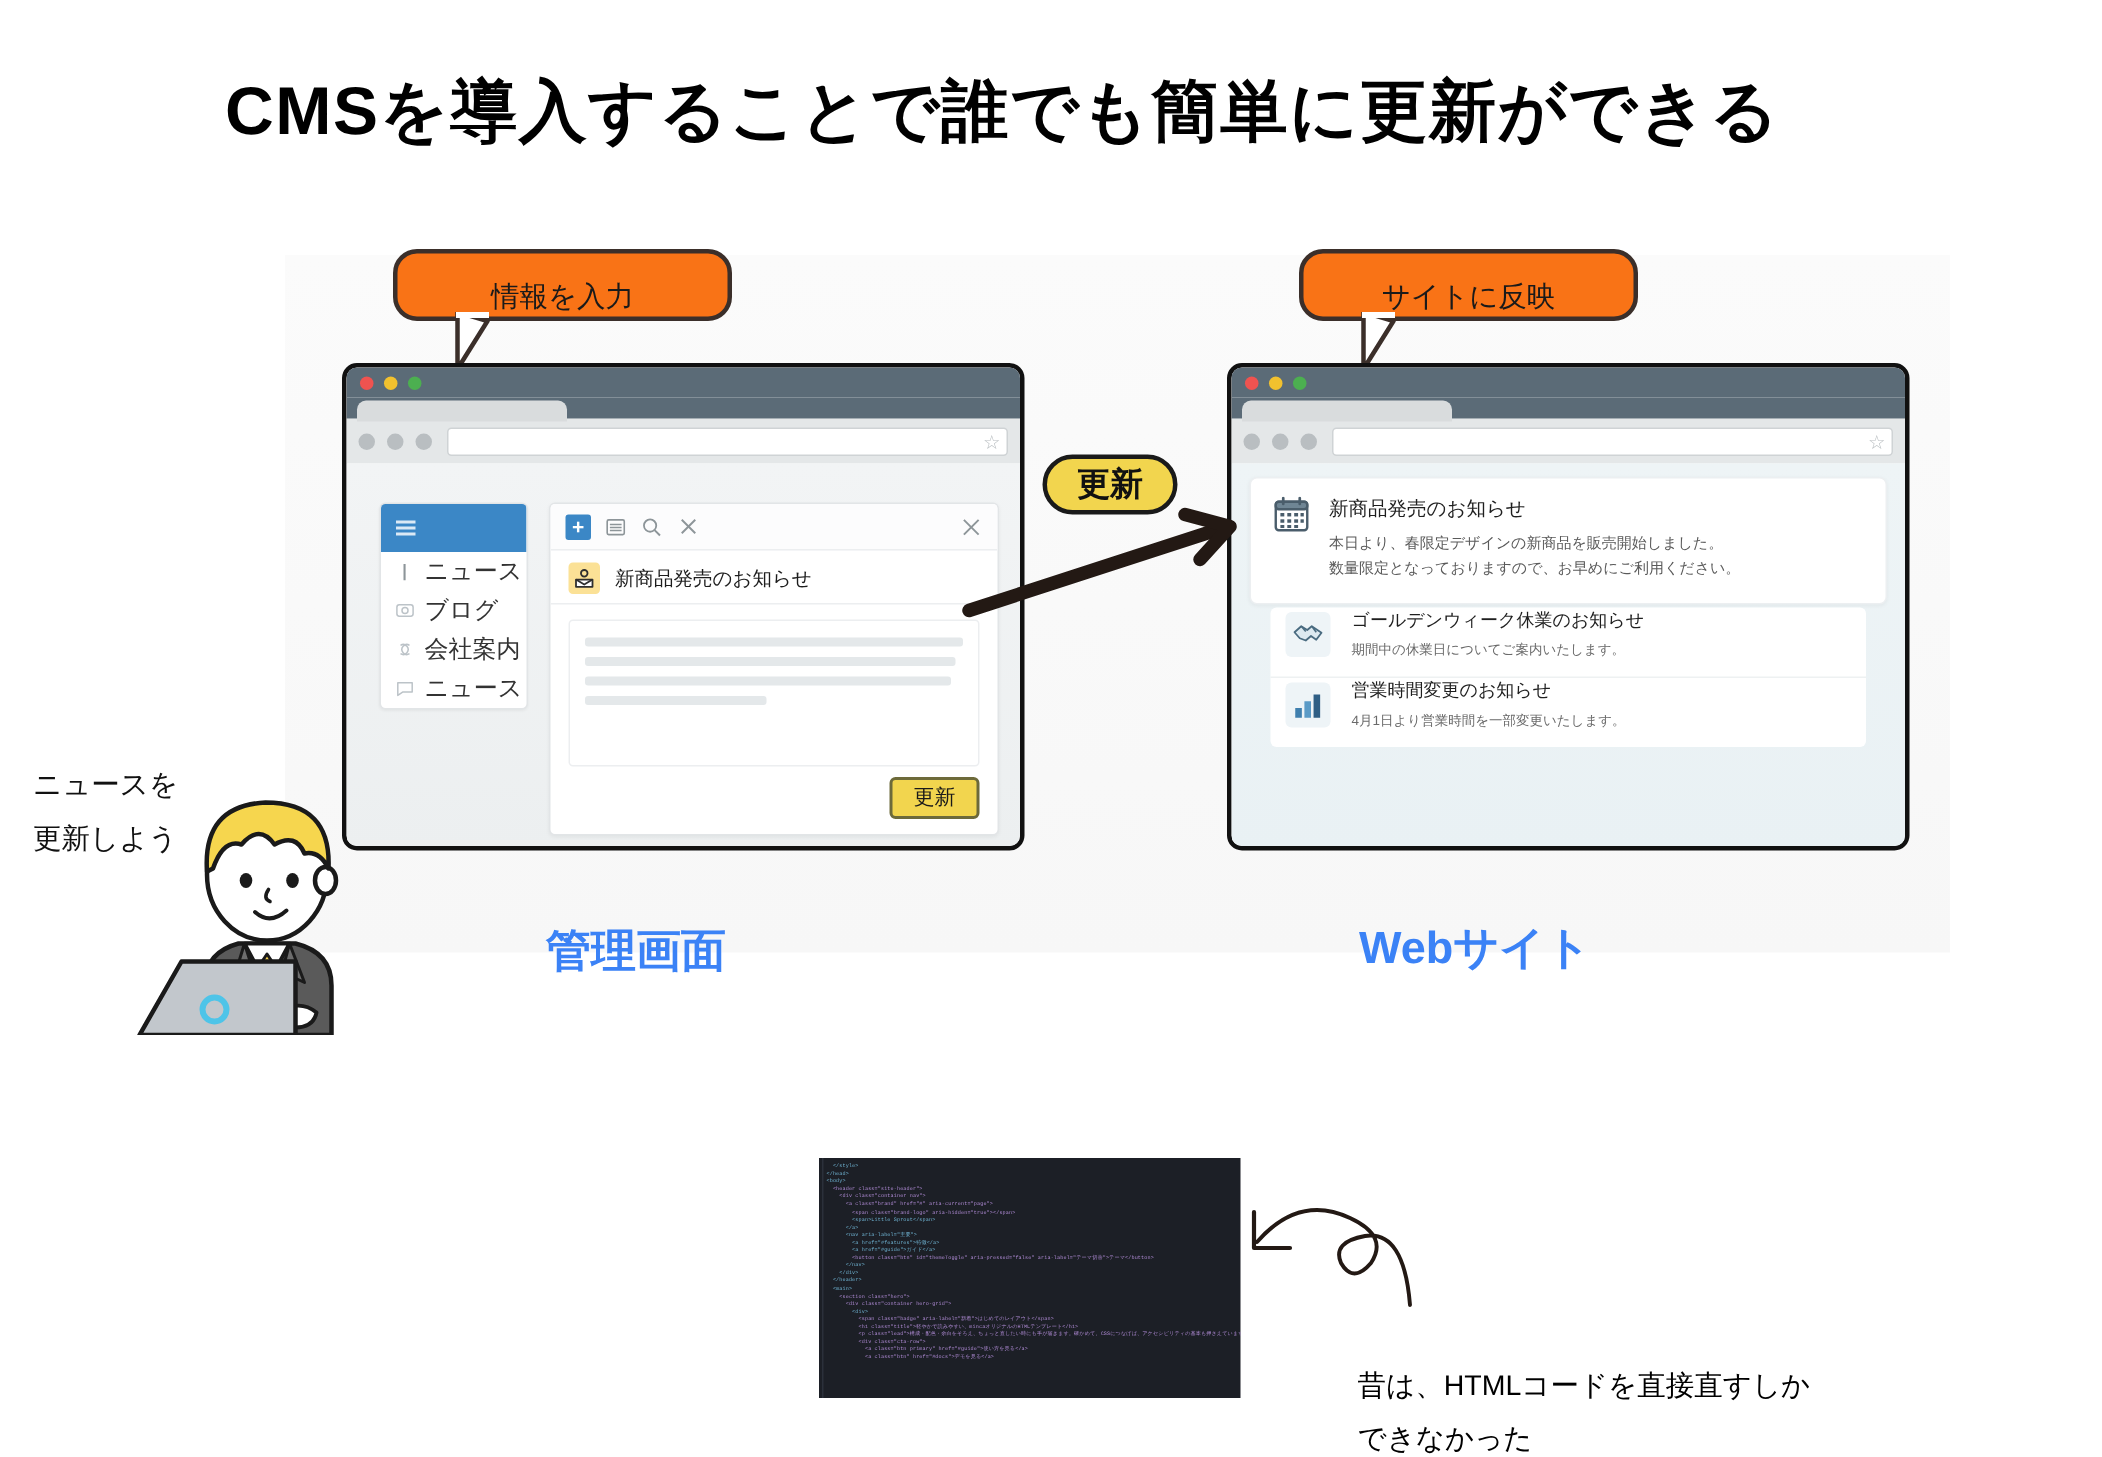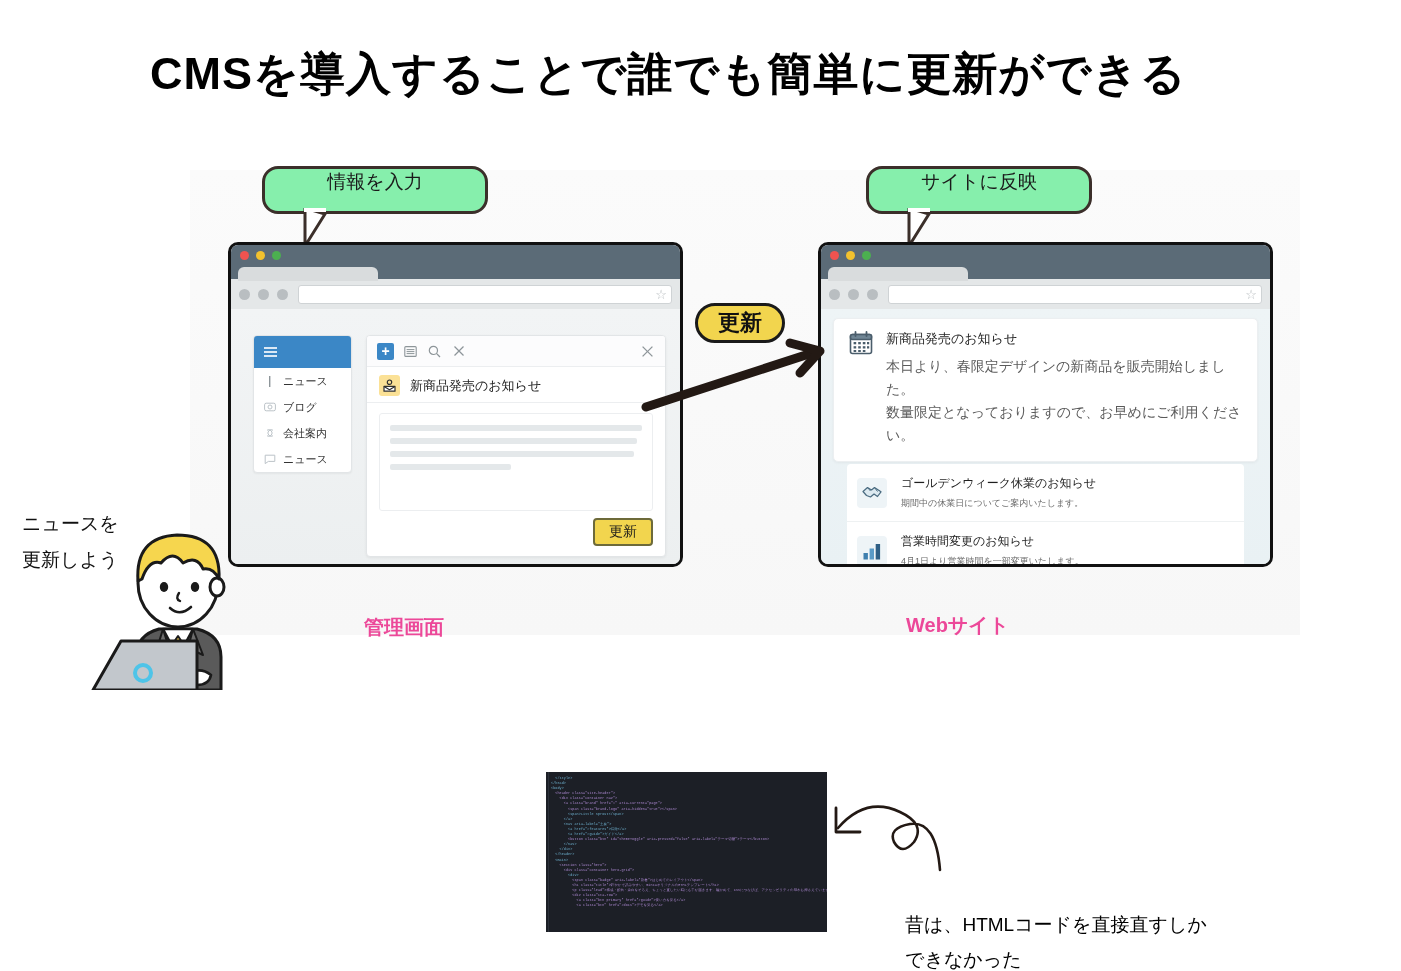--- a/index.html
+++ b/index.html
@@ -33,25 +33,25 @@
     left: 190px;
     top: 170px;
     width: 1110px;
     height: 465px;
     background: linear-gradient(180deg, #fbfbfb 0%, #f7f7f7 100%);
   }
 
   
   .bubble {
     position: absolute;
-    background: #86efac;
+    background: #f97316;
     border: 3px solid #3b2f2a;
     border-radius: 16px;
     display: flex;
-    align-items: flex-start;
+    align-items: flex-end;
     justify-content: center;
     font-size: 19px;
     color: #1a1a1a;
     box-sizing: border-box;
   }
   .bubble-tail {
     position: absolute;
     width: 30px;
     height: 42px;
     left: 38px;
@@ -155,21 +155,21 @@
   .hamburger { display: flex; flex-direction: column; gap: 2px; }
   .hamburger span {
     display: block; width: 13px; height: 2px; background: #dbe9f5;
   }
   .sidebar-item {
     display: flex;
     align-items: center;
     gap: 7px;
     height: 26px;
     padding-left: 10px;
-    font-size: 11px;
+    font-size: 16px;
     color: #333333;
   }
   .si-icon {
     width: 12px; height: 12px;
     color: #b5bdc2;
     flex: 0 0 auto;
     display: flex; align-items: center; justify-content: center;
   }
   .si-icon svg { display: block; }
 
@@ -264,32 +264,32 @@
     gap: 12px;
     box-shadow: 0 1px 3px rgba(0,0,0,.05);
   }
   .site-icon {
     width: 26px; height: 26px;
     flex: 0 0 auto;
     display: flex; align-items: center; justify-content: center;
   }
   .site-icon svg { display: block; }
   .site-featured-title { font-size: 13px; color: #1f1f1f; margin-bottom: 7px; }
-  .site-featured-body { font-size: 14px; color: #5a5a5a; line-height: 1.65; }
+  .site-featured-body { font-size: 10px; color: #5a5a5a; line-height: 1.65; }
 
   .site-list {
     margin: 2px 14px 0 14px;
     background: #ffffff;
     border-radius: 4px;
   }
   .site-list-item {
     display: flex;
     gap: 14px;
     align-items: center;
-    padding: 11px 12px 11px 10px;
+    padding: 0 12px 11px 10px;
   }
   .site-list-item + .site-list-item { border-top: 1px solid #eef1f2; }
   .sli-thumb {
     width: 30px; height: 30px;
     background: #eef4f7;
     border-radius: 4px;
     display: flex; align-items: center; justify-content: center;
     flex: 0 0 auto;
   }
   .sli-thumb svg { display: block; }
@@ -310,23 +310,23 @@
   }
   #flow-arrow {
     position: absolute;
     left: 640px; top: 335px;
     width: 200px; height: 80px;
   }
 
   
   .section-label {
     position: absolute;
-    font-size: 20px;
+    font-size: 30px;
     font-weight: bold;
-    color: #ec4899;
+    color: #3b82f6;
     white-space: nowrap;
   }
   #label-admin { left: 364px; top: 614px; }
   #label-site  { left: 906px; top: 612px; }
 
   
   #char-caption {
     position: absolute;
     left: 22px; top: 506px;
     font-size: 19px;

